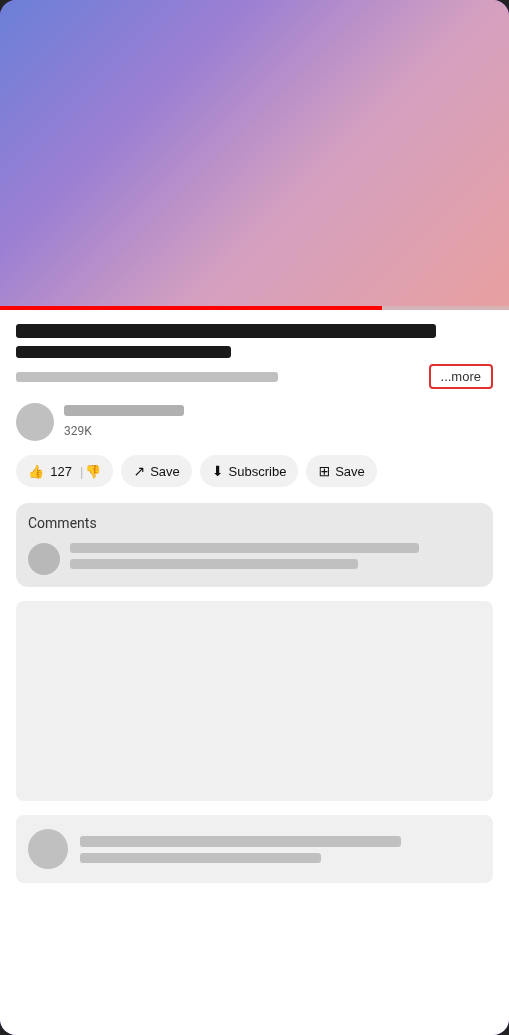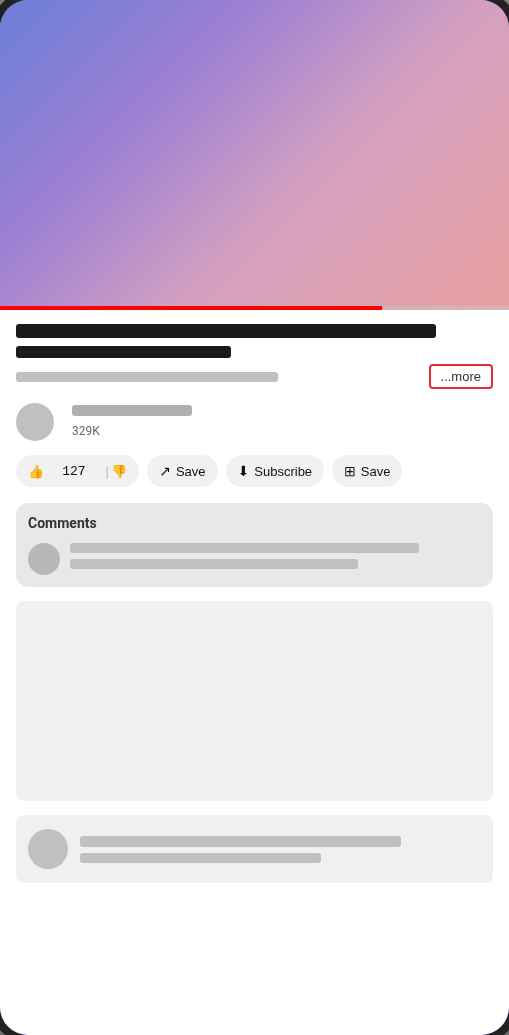--- a/index.html
+++ b/index.html
@@ -10,21 +10,21 @@
       justify-content: center;
       align-items: center;
       min-height: 100vh;
       font-family: -apple-system, BlinkMacSystemFont, 'Segoe UI', Roboto, sans-serif;
     }
 
     .phone-frame {
       width: 509px;
       height: 1035px;
       background: #8b5cf6;
-      border-radius: 28px;
+      border-radius: 16px;
       overflow: hidden;
       box-shadow: 0 0 0 8px #222, 0 20px 60px rgba(0,0,0,0.5);
       display: flex;
       flex-direction: column;
       position: relative;
     }
 
     .video-thumbnail {
       width: 100%;
       height: 310px;
@@ -94,21 +94,20 @@
       color: #333;
       cursor: pointer;
       background: transparent;
       white-space: nowrap;
     }
 
     .channel-row {
       display: flex;
       align-items: center;
       margin-bottom: 14px;
-      gap: 8px;
     }
 
     .channel-avatar {
       width: 38px;
       height: 38px;
       border-radius: 50%;
       background: #c0c0c0;
       flex-shrink: 0;
       margin-right: 10px;
     }
@@ -173,33 +172,33 @@
       background: #f1f1f1;
       border: none;
       border-radius: 20px;
       padding: 8px 12px;
       font-size: 13px;
       font-weight: 500;
       color: #111;
       cursor: pointer;
     }
 
-    .like-count { margin: 0 18px; font-family: Liberation Mono, monospace; }
+    .like-count { margin: 0 6px; }
     .divider-pipe { color: #bbb; margin: 0 2px; }
 
     .comments-section {
       background: #e8e8e8;
       border-radius: 12px;
       padding: 12px;
       margin-bottom: 14px;
     }
 
     .comments-label {
       font-size: 14px;
-      font-weight: 700;
+      font-weight: 400;
       color: #333;
       margin-bottom: 12px;
     }
 
     .comment-row {
       display: flex;
       align-items: flex-start;
       gap: 10px;
     }
 

